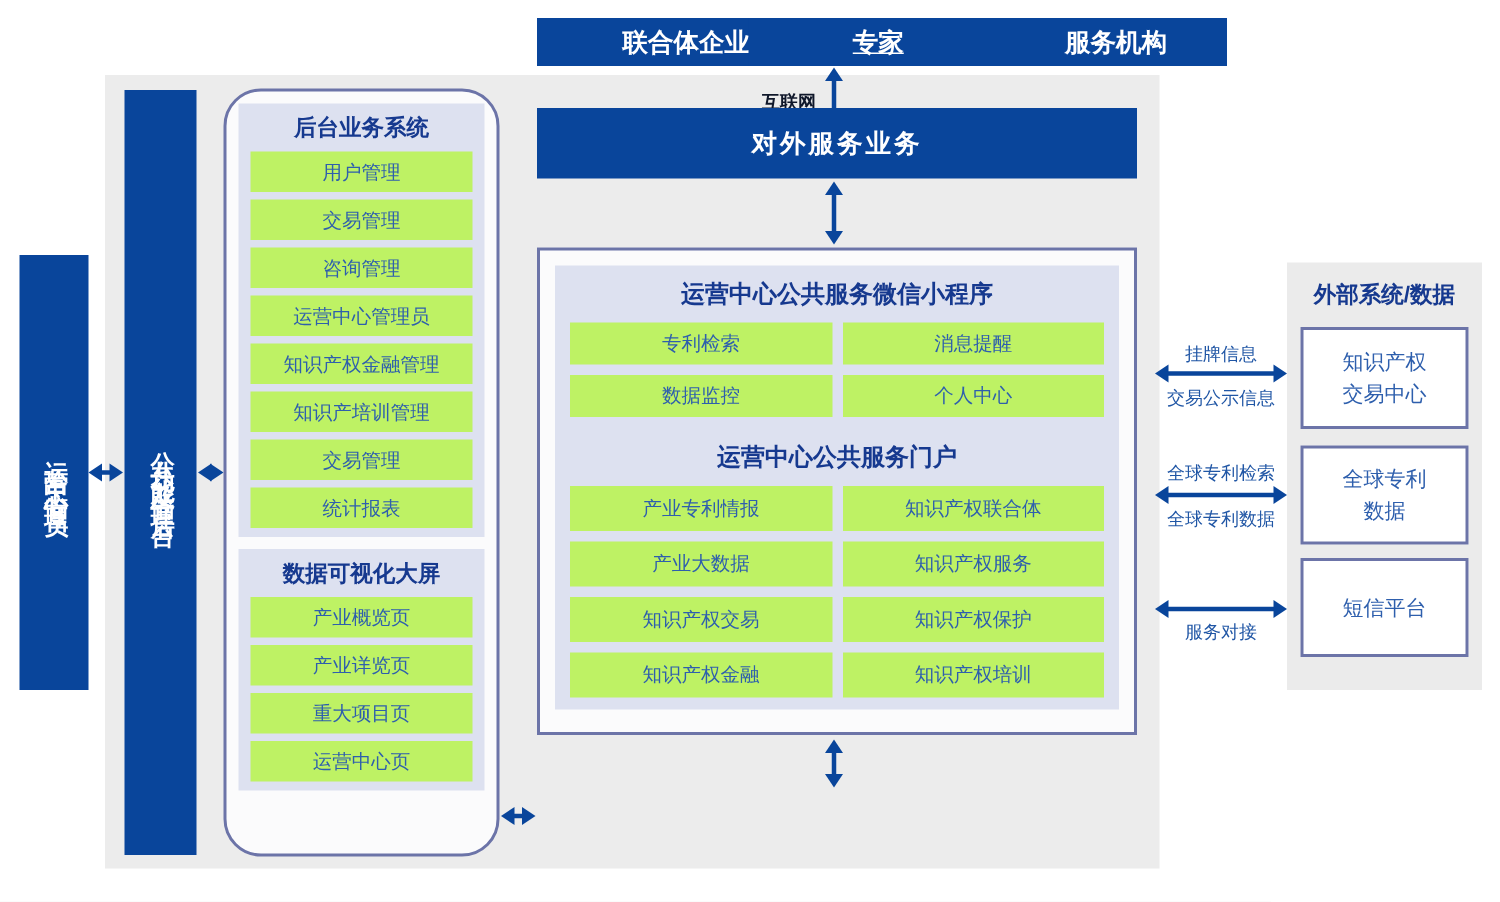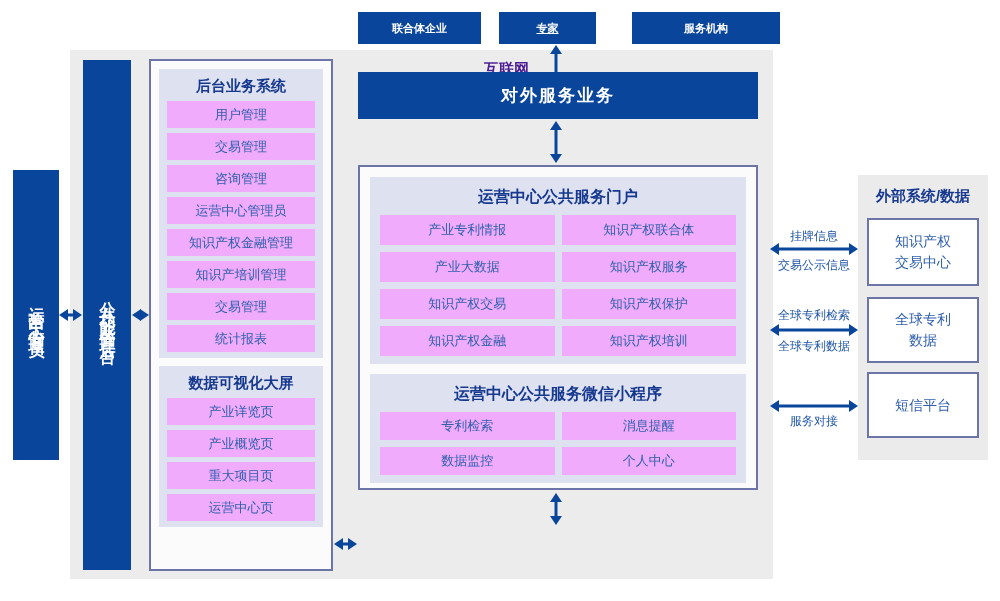--- a/index.html
+++ b/index.html
@@ -12,36 +12,36 @@
     --bg:#ECECEC;
   }
   html,body{margin:0;padding:0;}
   body{font-family:"Liberation Sans","DejaVu Sans",sans-serif;background:#ffffff;}
   .canvas{position:relative;width:1000px;height:601px;background:#ffffff;overflow:hidden;}
   .bg{position:absolute;left:70px;top:50px;width:703px;height:529px;background:var(--bg);}
   .rpanel-bg{position:absolute;left:858px;top:175px;width:130px;height:285px;background:#EBEBEB;}
 
   .bluebox{position:absolute;background:var(--blue);color:#fff;font-weight:bold;
            display:flex;align-items:center;justify-content:center;text-align:center;}
-  .topbox{font-size:11px;}
+  .topbox{font-size:17px;padding-left:38px;}
   .hbar{font-size:17px;letter-spacing:2px;}
 
   .vbox{position:absolute;background:var(--blue);color:#fff;font-weight:bold;
         display:flex;align-items:center;justify-content:center;}
   .vtext{writing-mode:vertical-rl;text-orientation:upright;font-size:16px;letter-spacing:6px;}
 
   .outerbox{position:absolute;background:#FBFBFC;border:2px solid var(--border);box-sizing:border-box;}
   .lv-panel{background:var(--panel);box-sizing:border-box;}
 
   .panel-title{color:var(--title);font-weight:bold;text-align:center;}
-  .item{background:#f0abfc;color:var(--itemtext);text-align:left;
+  .item{background:#bef264;color:var(--itemtext);text-align:left;
         display:flex;align-items:center;justify-content:center;}
 
   
-  .left-outer{left:149px;top:59px;width:184px;height:512px;padding:8px;}
+  .left-outer{left:149px;top:59px;width:184px;height:512px;padding:8px;border-radius:25px;}
   .left-outer .lv-panel{padding:6px 8px;}
   .left-outer .panel-title{font-size:15px;height:22px;line-height:22px;margin-bottom:4px;}
   .left-outer .vlist{display:flex;flex-direction:column;gap:5px;}
   .left-outer .item{height:27px;font-size:13px;}
   .lv-panel.p1{margin-bottom:8px;}
 
   
   .center-outer{left:358px;top:165px;width:400px;height:325px;padding:10px;}
   .center-outer .lv-panel{padding:8px 10px;}
   .center-outer .panel-title{font-size:16px;height:24px;line-height:24px;margin-bottom:6px;}
@@ -67,22 +67,22 @@
           border-top:6px solid transparent;border-bottom:6px solid transparent;border-right:9px solid var(--blue);}
   .ah .hr{position:absolute;right:0;top:50%;transform:translateY(-50%);width:0;height:0;
           border-top:6px solid transparent;border-bottom:6px solid transparent;border-left:9px solid var(--blue);}
   .av .sh{position:absolute;top:6px;bottom:6px;left:50%;transform:translateX(-50%);width:3px;background:var(--blue);}
   .av .ht{position:absolute;top:0;left:50%;transform:translateX(-50%);width:0;height:0;
           border-left:6px solid transparent;border-right:6px solid transparent;border-bottom:9px solid var(--blue);}
   .av .hb{position:absolute;bottom:0;left:50%;transform:translateX(-50%);width:0;height:0;
           border-left:6px solid transparent;border-right:6px solid transparent;border-top:9px solid var(--blue);}
 
   .flowlabel{position:absolute;color:var(--label);font-weight:normal;font-size:12px;text-align:center;}
-  .netlabel{position:absolute;left:484px;top:60px;width:60px;text-align:left;
-            color:#4c1d95;font-weight:bold;font-size:15px;}
+  .netlabel{position:absolute;left:484px;top:60px;width:60px;text-align:right;
+            color:#0f172a;font-weight:bold;font-size:12px;}
 </style>
 </head>
 <body>
 
 <div class="canvas">
 
   <div class="bg"></div>
   <div class="rpanel-bg"></div>
 
   <div class="bluebox topbox" style="left:358px;top:12px;width:123px;height:32px;">联合体企业</div>
@@ -132,51 +132,51 @@
           <div class="item">运营中心管理员</div>
           <div class="item">知识产权金融管理</div>
           <div class="item">知识产培训管理</div>
           <div class="item">交易管理</div>
           <div class="item">统计报表</div>
         </div>
     </div>
     <div class="lv-panel p2">
       <div class="panel-title">数据可视化大屏</div>
       <div class="vlist">
+          <div class="item">产业概览页</div>
           <div class="item">产业详览页</div>
-          <div class="item">产业概览页</div>
           <div class="item">重大项目页</div>
           <div class="item">运营中心页</div>
         </div>
     </div>
   </div>
 
   <div class="outerbox center-outer">
+    <div class="lv-panel p2">
+      <div class="panel-title">运营中心公共服务微信小程序</div>
+      <div class="grid2">
+          <div class="item">专利检索</div>
+          <div class="item">消息提醒</div>
+          <div class="item">数据监控</div>
+          <div class="item">个人中心</div>
+        </div>
+    </div>
     <div class="lv-panel p1">
       <div class="panel-title">运营中心公共服务门户</div>
       <div class="grid2">
           <div class="item">产业专利情报</div>
           <div class="item">知识产权联合体</div>
           <div class="item">产业大数据</div>
           <div class="item">知识产权服务</div>
           <div class="item">知识产权交易</div>
           <div class="item">知识产权保护</div>
           <div class="item">知识产权金融</div>
           <div class="item">知识产权培训</div>
         </div>
     </div>
-    <div class="lv-panel p2">
-      <div class="panel-title">运营中心公共服务微信小程序</div>
-      <div class="grid2">
-          <div class="item">专利检索</div>
-          <div class="item">消息提醒</div>
-          <div class="item">数据监控</div>
-          <div class="item">个人中心</div>
-        </div>
-    </div>
   </div>
 
   <div class="av" style="left:549px;top:493px;height:32px;">
     <span class="ht"></span>
       <span class="sh"></span>
       <span class="hb"></span>
   </div>
   <div class="ah" style="left:334px;top:537px;width:23px;">
     <span class="hl"></span>
       <span class="sh"></span>

